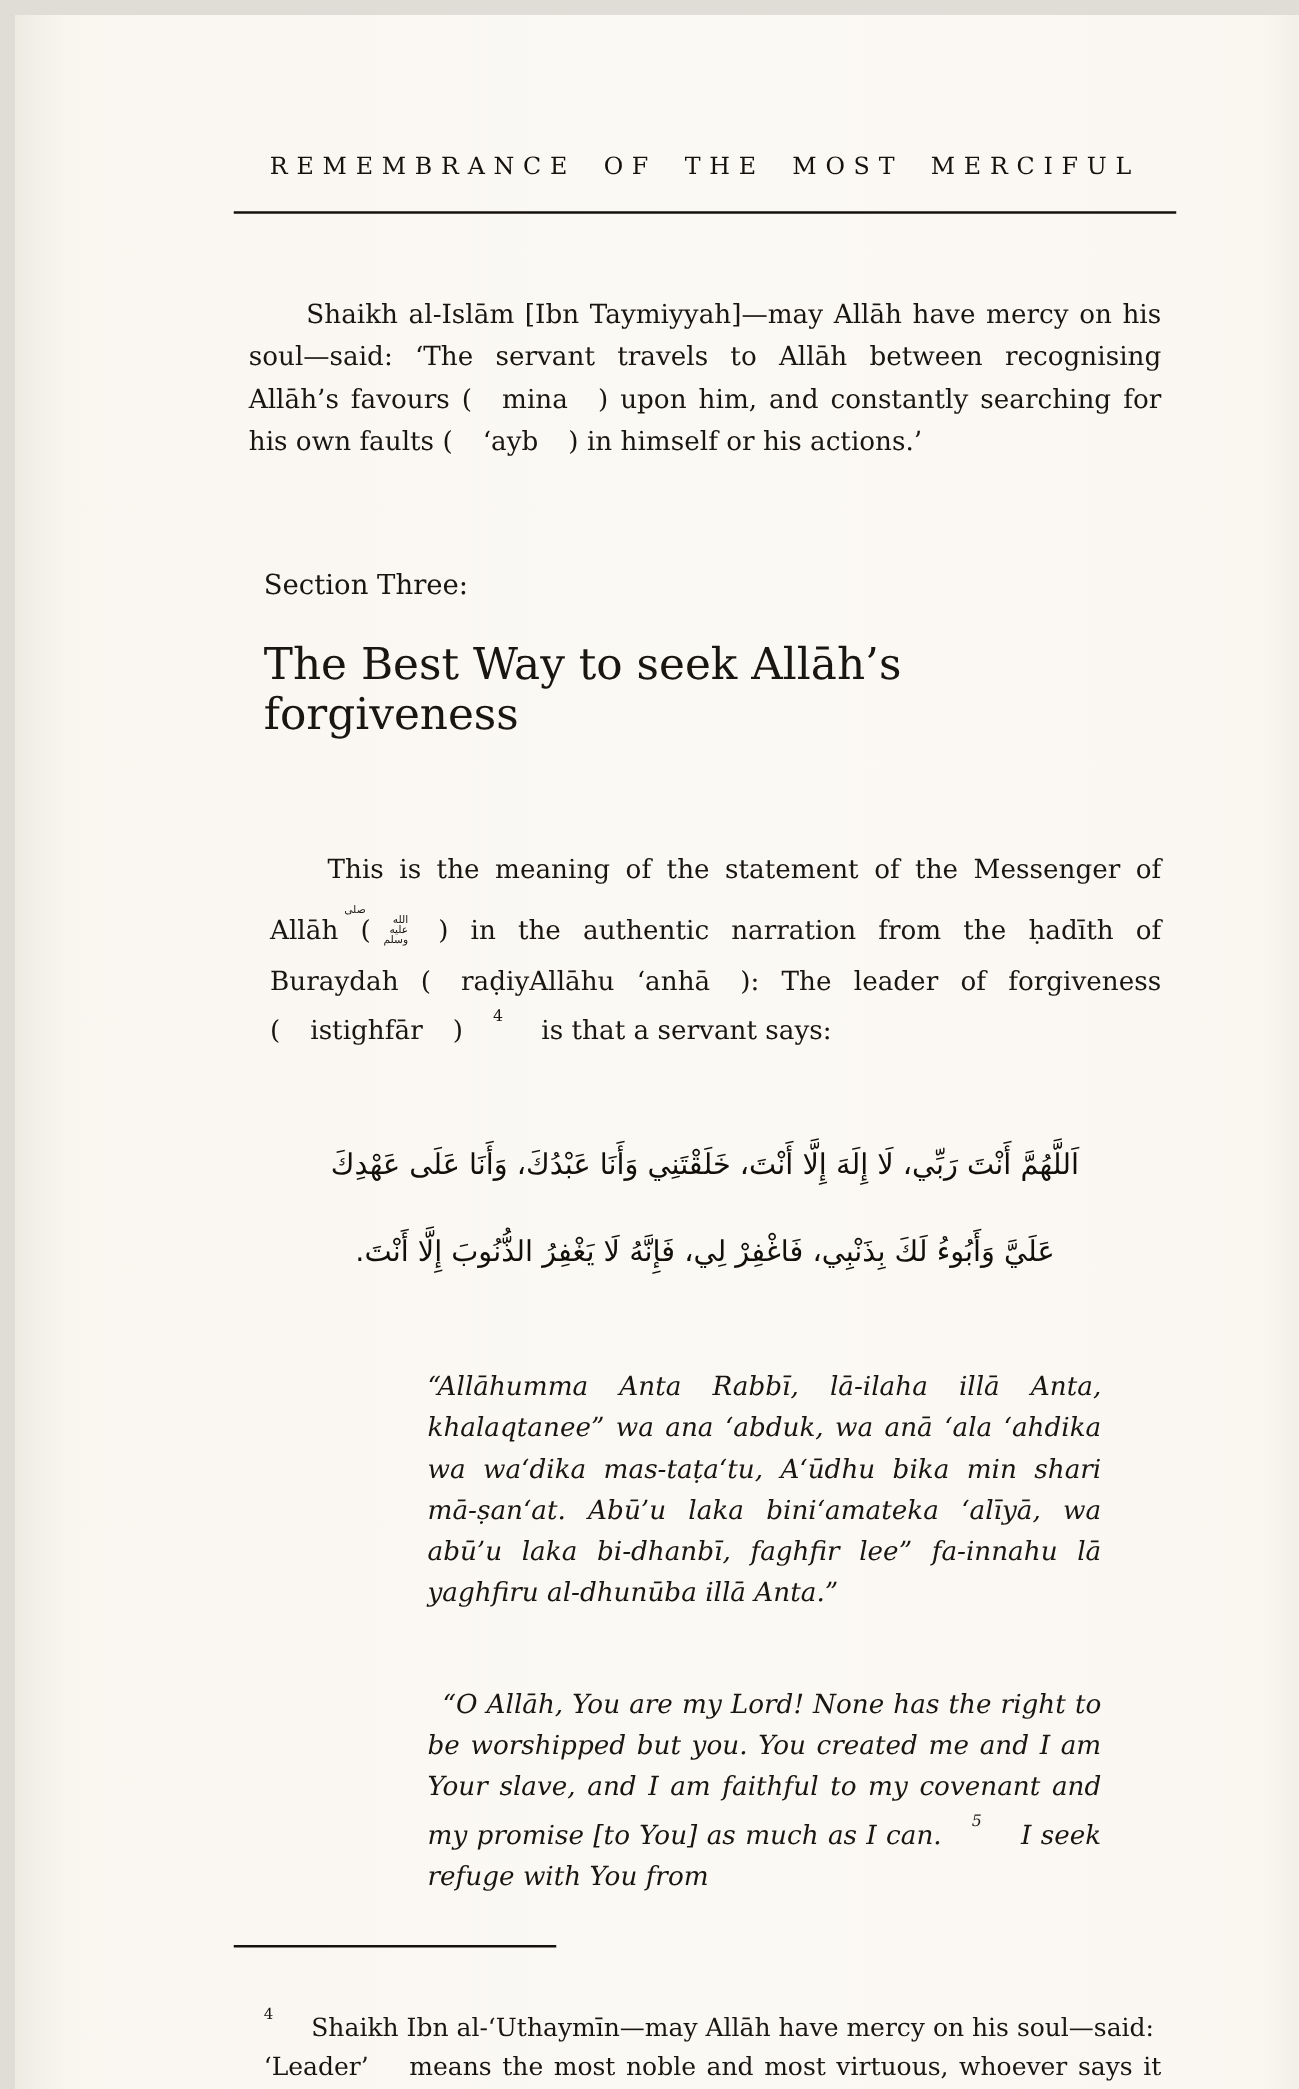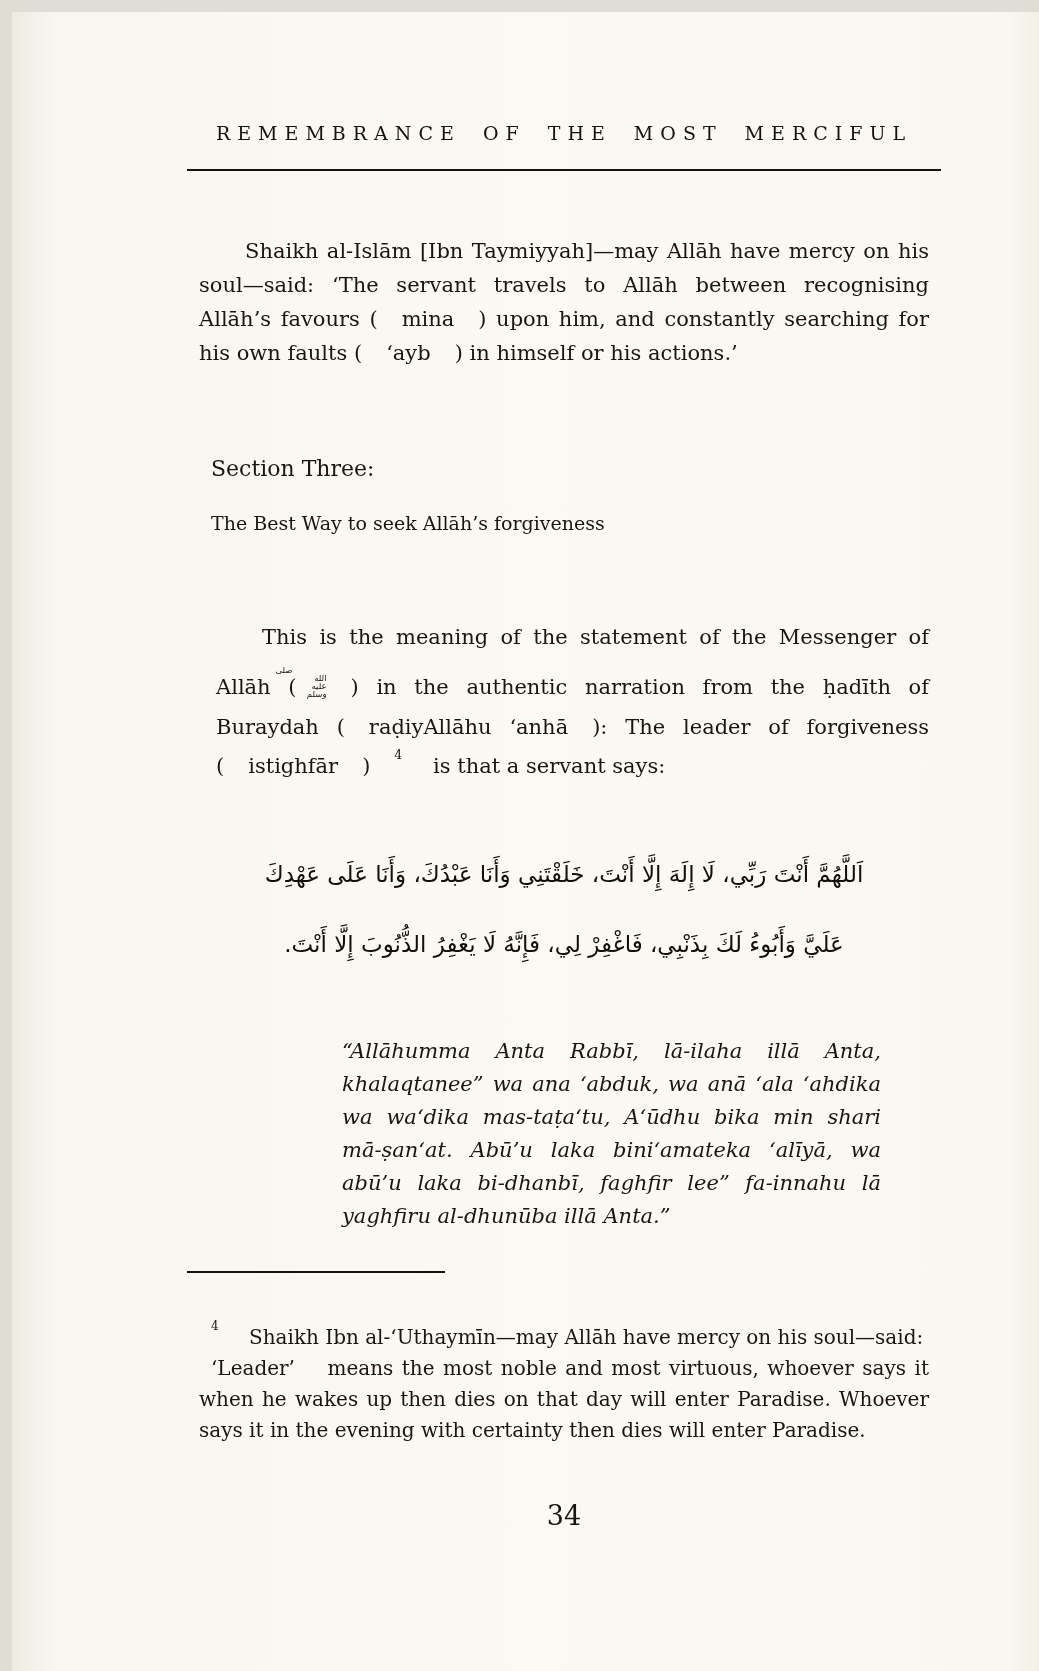--- a/index.html
+++ b/index.html
@@ -22,21 +22,21 @@
   }
   .header-rule { border-top:2.5px solid #15120d; margin-top:13px; }
   .body-para {
     margin-top:27px; font-size:21px; line-height:34px; text-align:justify;
   }
   .indent { text-indent:34px; }
   .it { }
   sup { font-size:0.6em; position:relative; top:-0.5em; }
   .section-head { margin-top:50px; text-align:left; }
   .kicker { font-size:22px; }
-  .sec-title { font-size:19px; margin-top:7px; }
+  .sec-title { font-size:35px; margin-top:7px; }
   .lead-para { margin-top:50px;margin-left:17px; }
   .arabic {
     margin-top:32px; direction:rtl; text-align:center;
     font-family:"DejaVu Sans", sans-serif; font-weight:normal;
     font-size:23px; line-height:46px; color:#120f0b;
   }
   .quote-block {
     margin-top:32px; margin-left:143px; margin-right:48px;
     font-size:21px; line-height:33px; text-align:justify;font-style:italic;
   }
@@ -69,20 +69,21 @@
 
     <p class="body-para indent lead-para"><span>This is the meaning of the statement of the Messenger of Allāh (</span><span class="saw">صلى الله عليه وسلم</span><span>) in the authentic narration from the ḥadīth of Buraydah (</span><span class="it">raḍiyAllāhu ‘anhā</span><span>): The leader of forgiveness (</span><span class="it">istighfār</span><span>)</span><sup>4</sup><span> is that a servant says:</span></p>
 
     <div class="arabic">
       <div>اَللَّهُمَّ أَنْتَ رَبِّي، لَا إِلَهَ إِلَّا أَنْتَ، خَلَقْتَنِي وَأَنَا عَبْدُكَ، وَأَنَا عَلَى عَهْدِكَ</div>
       <div>عَلَيَّ وَأَبُوءُ لَكَ بِذَنْبِي، فَاغْفِرْ لِي، فَإِنَّهُ لَا يَغْفِرُ الذُّنُوبَ إِلَّا أَنْتَ.</div>
     </div>
 
     <p class="quote-block">“Allāhumma Anta Rabbī, lā-ilaha illā Anta, khalaqtanee” wa ana ‘abduk, wa anā ‘ala ‘ahdika wa wa‘dika mas-taṭa‘tu, A‘ūdhu bika min shari mā-ṣan‘at. Abū’u laka bini‘amateka ‘alīyā, wa abū’u laka bi-dhanbī, faghfir lee” fa-innahu lā yaghfiru al-dhunūba illā Anta.”</p>
 
+    <p class="quote-block"><span>“O Allāh, You are my Lord! None has the right to be worshipped but you. You created me and I am Your slave, and I am faithful to my covenant and my promise [to You] as much as I can.</span><sup>5</sup><span> I seek refuge with You from</span></p>
 
     <div class="fn-rule"></div>
 
     <p class="footnote"><sup>4</sup><span> Shaikh Ibn al-‘Uthaymīn—may Allāh have mercy on his soul—said: </span><span class="it">‘Leader’</span><span> means the most noble and most virtuous, whoever says it when he wakes up then dies on that day will enter Paradise. Whoever says it in the evening with certainty then dies will enter Paradise.</span></p>
 
 
     <div class="page-number">34</div>
 
   </div>
 </div>

